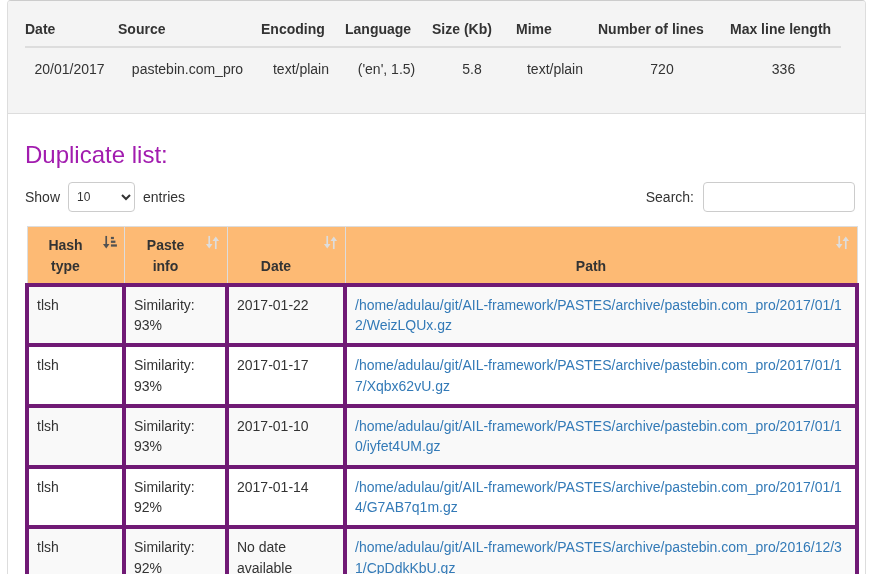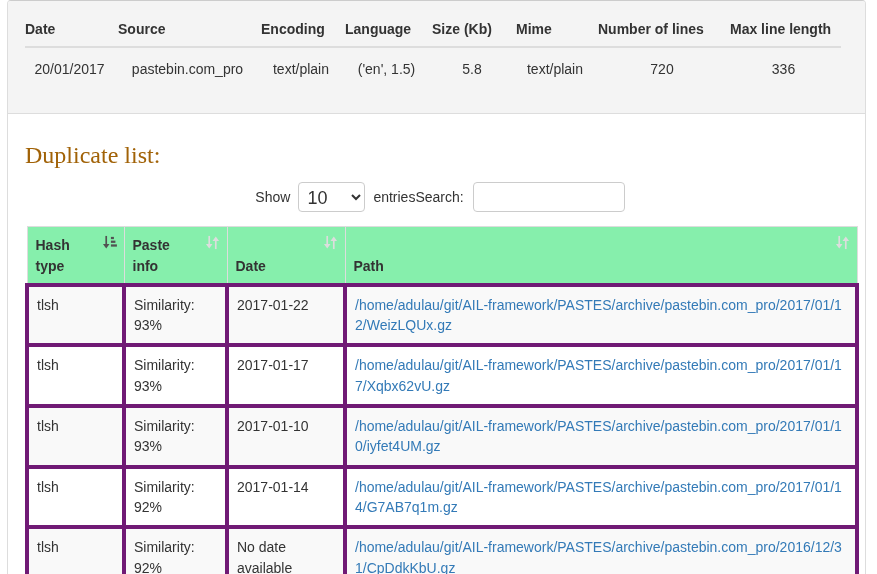--- a/index.html
+++ b/index.html
@@ -25,47 +25,46 @@
     text-align:left;font-weight:bold;font-size:14px;color:#333;
     padding:0 4px 9px 0;border-bottom:2px solid #ddd;vertical-align:bottom;
     white-space:nowrap;
   }
   .meta-table td{
     text-align:center;padding:13px 4px 0 0;vertical-align:top;white-space:nowrap;
   }
   
   .content{padding:0 16px 0 17px;}
   .dup-title{
-    font-size:24px;font-weight:normal;color:#a16207;line-height:1.1;
+    font-size:24px;font-weight:normal;color:#a21caf;line-height:1.1;
     margin:28px 0 14px 0;
-    font-family:Liberation Serif, serif;
   }
   .dt-controls{
-    display:flex;justify-content:center;align-items:center;
+    display:flex;justify-content:space-between;align-items:center;
     width:830px;margin:0 0 14px 0;
   }
   .dt-length,.dt-search{display:flex;align-items:center;font-size:14px;color:#333;}
   .dt-length select{
     width:67px;height:30px;margin:0 8px;padding:4px 4px;
     border:1px solid #ccc;border-radius:4px;background:#fff;
-    font-family:"Liberation Sans",sans-serif;font-size:18px;color:#333;
+    font-family:"Liberation Sans",sans-serif;font-size:12px;color:#333;
   }
   .dt-search input{
     width:152px;height:30px;margin-left:9px;padding:5px 10px;
     box-sizing:border-box;border:1px solid #ccc;border-radius:4px;
     font-family:"Liberation Sans",sans-serif;font-size:14px;color:#333;outline:none;
   }
   .dup-table{
     border-collapse:collapse;width:830px;table-layout:fixed;
   }
   .dup-table th{
     position:relative;box-sizing:border-box;height:58px;
     border:1px solid #ddd;border-bottom:2px solid #ddd;
-    padding:7px 28px 7px 8px;text-align:left;vertical-align:bottom;
-    font-weight:bold;font-size:14px;color:#333;line-height:1.45;background:#86efac;
+    padding:7px 28px 7px 8px;text-align:center;vertical-align:bottom;
+    font-weight:bold;font-size:14px;color:#333;line-height:1.45;background:#fdba74;
     cursor:pointer;
   }
   .dup-table td{
     box-sizing:border-box;border:4px solid #701a75;padding:8px;
     vertical-align:top;font-size:14px;line-height:1.45;color:#333;
     overflow-wrap:break-word;word-break:break-all;
   }
   .dup-table td.nb{word-break:normal;}
   .dup-table tbody tr:nth-child(odd){background:#f9f9f9;}
   .dup-table tbody tr:nth-child(even){background:#fff;}

